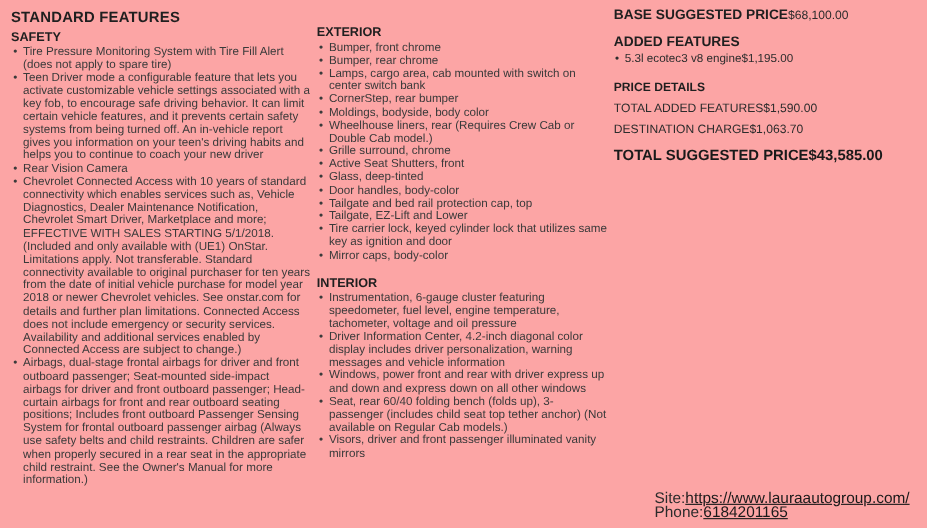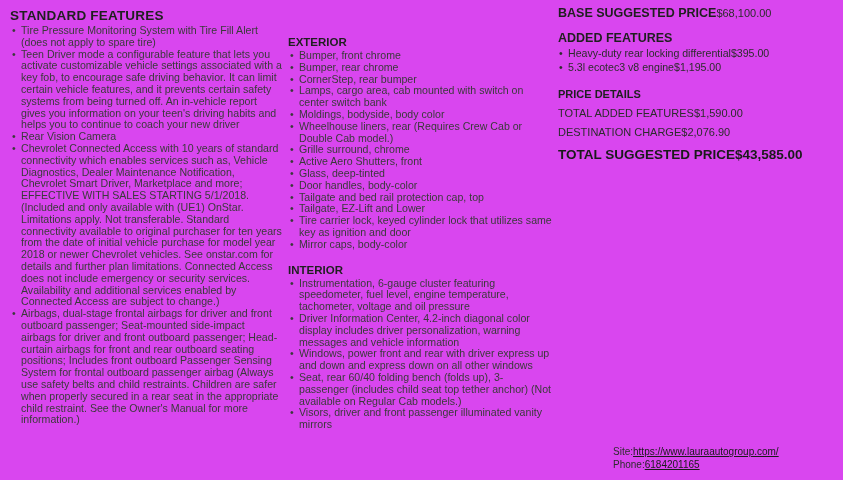--- a/index.html
+++ b/index.html
@@ -2,21 +2,21 @@
 <html><head>
 <meta charset="utf-8">
 <style>
   * { box-sizing: border-box; margin: 0; padding: 0; }
   html, body { background: #ffffff; }
   body { font-family: "Liberation Sans", sans-serif; }
   .page {
     position: relative;
     width: 843px;
     height: 480px;
-    background: #d946ef;
+    background: #fca5a5;
     overflow: hidden;
     color: #3a3a3a;
   }
 
   
   .col { position: absolute; top: 8px; }
   .col-1 { left: 10px;  width: 272px; }
   .col-2 { left: 288px; width: 264px; }
 
   .page-title {
@@ -41,21 +41,21 @@
     color: #3a3a3a;
     padding-left: 11px;
   }
   .feat-item::before {
     content: "\2022";
     position: absolute;
     left: 2px;
     top: 0;
   }
   .col-2 .safety-continued { margin-top: 16px; }
-  .col-2 .after-gap { margin-top: 28px; }
+  .col-2 .after-gap { margin-top: 16px; }
 
   
   .price-panel {
     position: absolute;
     left: 558px;
     top: 6px;
     width: 280px;
     color: #2c2c2c;
   }
   .price-row {
@@ -80,60 +80,61 @@
   .row-total { margin-top: 9px; }
   .row-total .p-label, .row-total .p-value {
     font-size: 13.5px;
     font-weight: bold;
     color: #1a1a1a;
   }
 
   
   .footer-links {
     position: absolute;
-    left: 613px;
+    left: 595px;
     top: 446px;
-    font-size: 10px;
+    font-size: 14px;
     line-height: 12.5px;
     color: #2c2c2c;
   }
   .footer-links a {
     color: #1a1a1a;
     text-decoration: underline;
     cursor: pointer;
   }
 </style>
 </head>
 <body>
 
 <div class="page">
 
   <div class="col col-1">
     <div class="page-title">STANDARD FEATURES</div>
+    <div class="section-heading">SAFETY</div>
     <ul class="feature-list">
       <li class="feat-item">Tire Pressure Monitoring System with Tire Fill Alert (does not apply to spare tire)</li>
       <li class="feat-item">Teen Driver mode a configurable feature that lets you activate customizable vehicle settings associated with a key fob, to encourage safe driving behavior. It can limit certain vehicle features, and it prevents certain safety systems from being turned off. An in-vehicle report gives you information on your teen's driving habits and helps you to continue to coach your new driver</li>
       <li class="feat-item">Rear Vision Camera</li>
       <li class="feat-item">Chevrolet Connected Access with 10 years of standard connectivity which enables services such as, Vehicle Diagnostics, Dealer Maintenance Notification, Chevrolet Smart Driver, Marketplace and more; EFFECTIVE WITH SALES STARTING 5/1/2018. (Included and only available with (UE1) OnStar. Limitations apply. Not transferable. Standard connectivity available to original purchaser for ten years from the date of initial vehicle purchase for model year 2018 or newer Chevrolet vehicles. See onstar.com for details and further plan limitations. Connected Access does not include emergency or security services. Availability and additional services enabled by Connected Access are subject to change.)</li>
       <li class="feat-item">Airbags, dual-stage frontal airbags for driver and front outboard passenger; Seat-mounted side-impact airbags for driver and front outboard passenger; Head-curtain airbags for front and rear outboard seating positions; Includes front outboard Passenger Sensing System for frontal outboard passenger airbag (Always use safety belts and child restraints. Children are safer when properly secured in a rear seat in the appropriate child restraint. See the Owner's Manual for more information.)</li>
     </ul>
   </div>
 
   <div class="col col-2">
 
     <div class="section-heading after-gap">EXTERIOR</div>
     <ul class="feature-list">
       <li class="feat-item">Bumper, front chrome</li>
       <li class="feat-item">Bumper, rear chrome</li>
+      <li class="feat-item">Lamps, cargo area, cab mounted with switch on center switch bank</li>
       <li class="feat-item">CornerStep, rear bumper</li>
-      <li class="feat-item">Lamps, cargo area, cab mounted with switch on center switch bank</li>
       <li class="feat-item">Moldings, bodyside, body color</li>
       <li class="feat-item">Wheelhouse liners, rear (Requires Crew Cab or Double Cab model.)</li>
       <li class="feat-item">Grille surround, chrome</li>
-      <li class="feat-item">Active Aero Shutters, front</li>
+      <li class="feat-item">Active Seat Shutters, front</li>
       <li class="feat-item">Glass, deep-tinted</li>
       <li class="feat-item">Door handles, body-color</li>
       <li class="feat-item">Tailgate and bed rail protection cap, top</li>
       <li class="feat-item">Tailgate, EZ-Lift and Lower</li>
       <li class="feat-item">Tire carrier lock, keyed cylinder lock that utilizes same key as ignition and door</li>
       <li class="feat-item">Mirror caps, body-color</li>
     </ul>
 
     <div class="section-heading">INTERIOR</div>
     <ul class="feature-list">
@@ -146,36 +147,32 @@
   </div>
 
   <div class="price-panel">
     <div class="price-row row-base">
       <span class="p-label">BASE SUGGESTED PRICE</span>
       <span class="p-value">$68,100.00</span>
     </div>
 
     <div class="panel-heading">ADDED FEATURES</div>
     <div class="price-row row-added">
-      <span class="p-label">Heavy-duty rear locking differential</span>
-      <span class="p-value">$395.00</span>
-    </div>
-    <div class="price-row row-added">
       <span class="p-label">5.3l ecotec3 v8 engine</span>
       <span class="p-value">$1,195.00</span>
     </div>
 
     <div class="panel-heading small">PRICE DETAILS</div>
     <div class="price-row row-detail">
       <span class="p-label">TOTAL ADDED FEATURES</span>
       <span class="p-value">$1,590.00</span>
     </div>
     <div class="price-row row-detail">
       <span class="p-label">DESTINATION CHARGE</span>
-      <span class="p-value">$2,076.90</span>
+      <span class="p-value">$1,063.70</span>
     </div>
 
     <div class="price-row row-total">
       <span class="p-label">TOTAL SUGGESTED PRICE</span>
       <span class="p-value">$43,585.00</span>
     </div>
   </div>
 
   <div class="footer-links">
     <div class="link-row">

